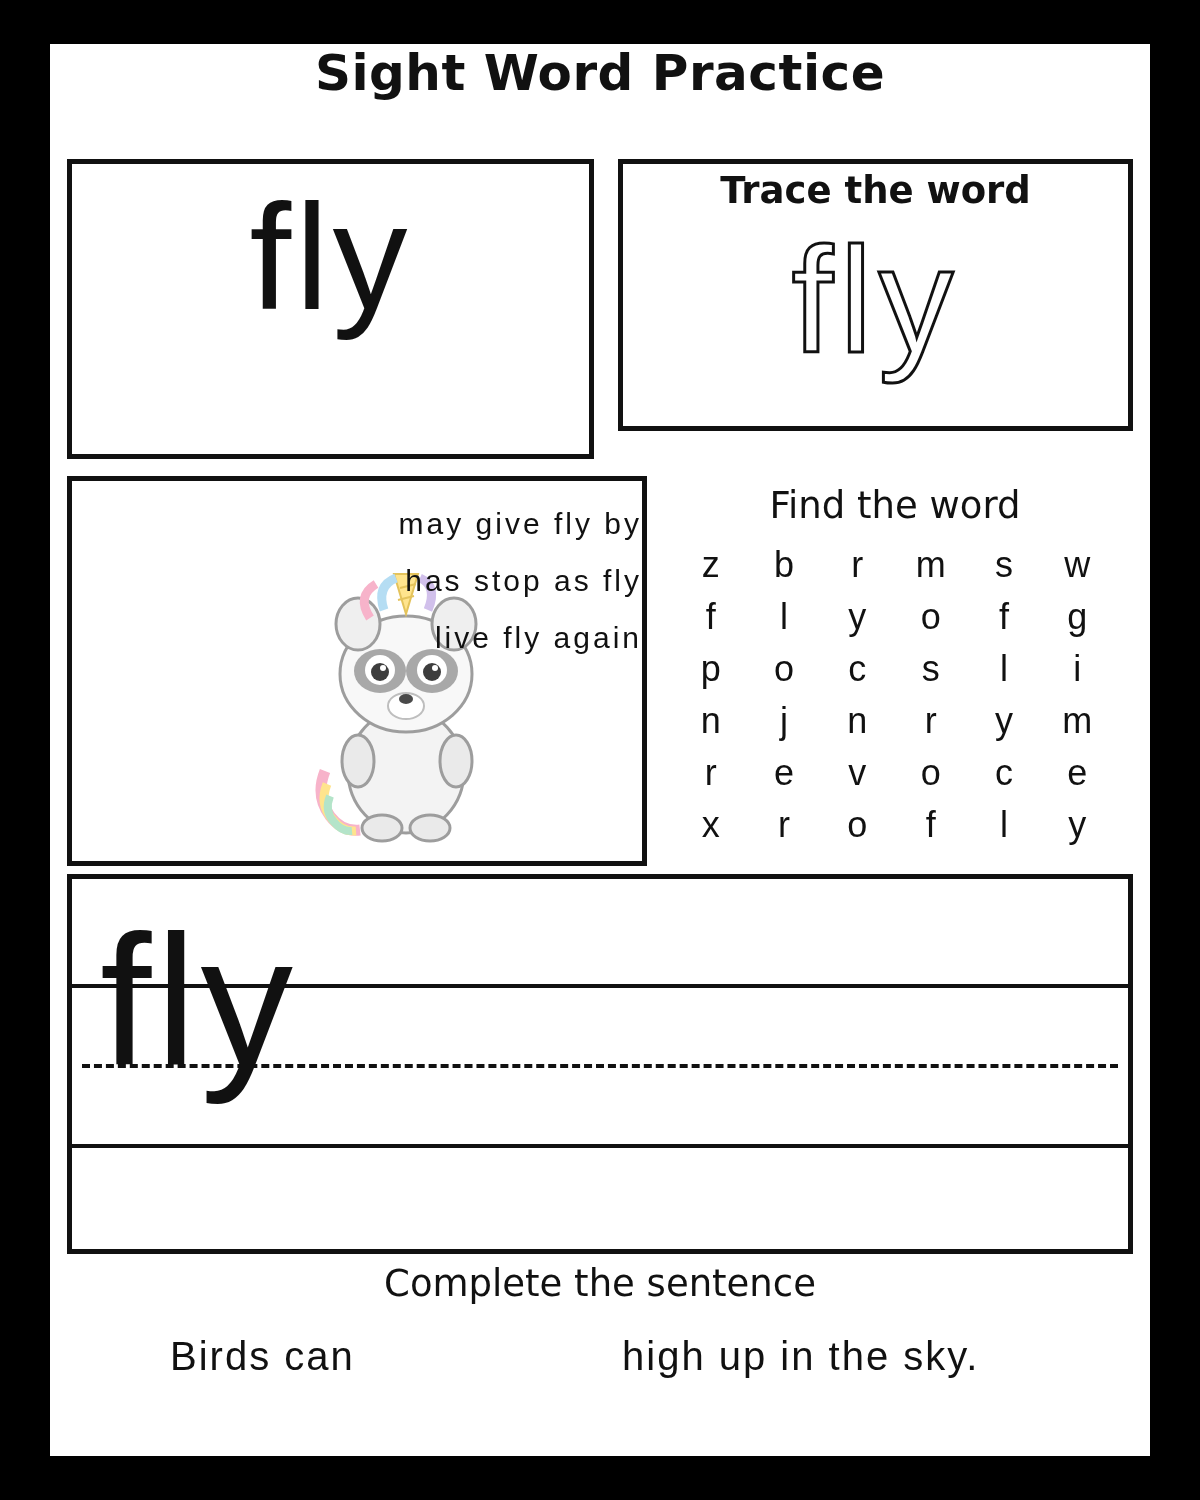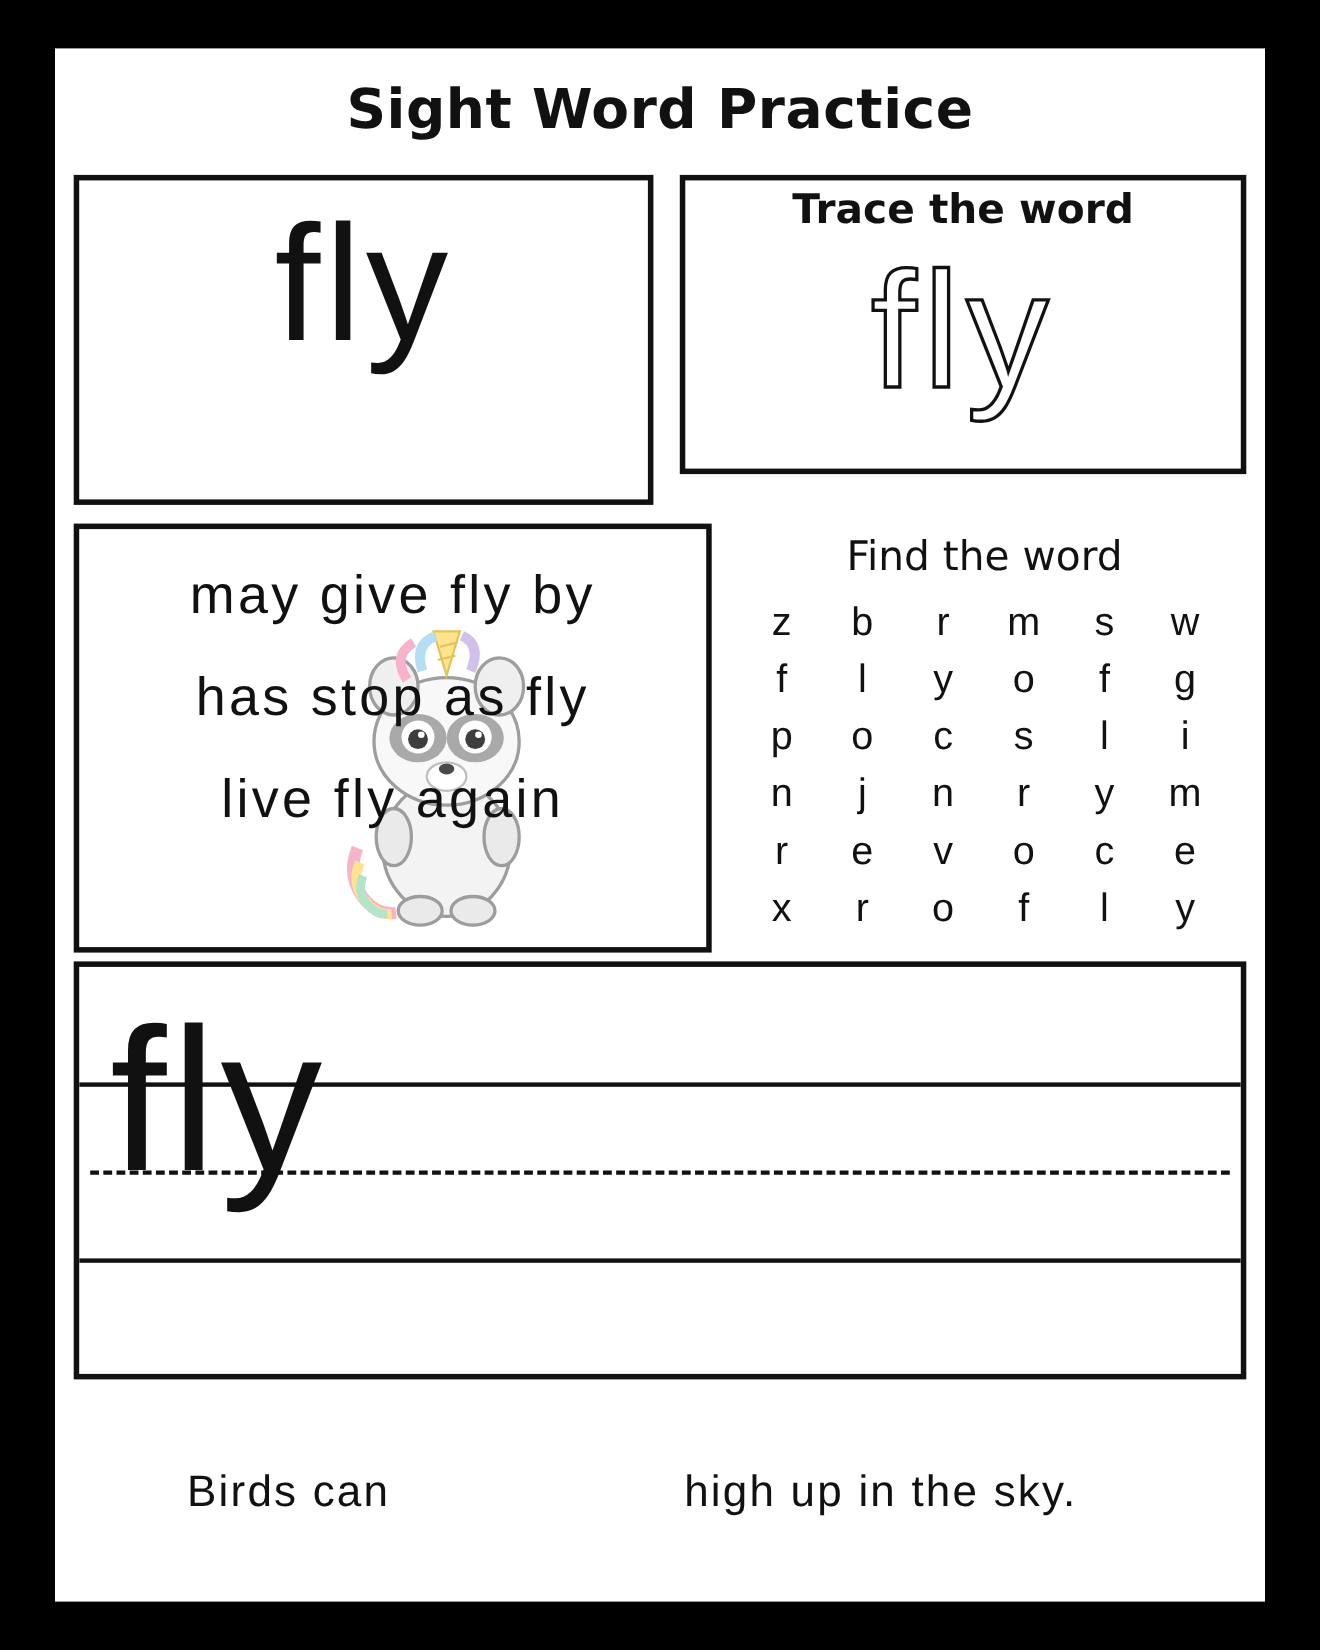--- a/index.html
+++ b/index.html
@@ -23,21 +23,20 @@
     background: #ffffff;
     box-sizing: border-box;
   }
 
   .worksheet-title {
     text-align: center;
     font-family: "DejaVu Sans", sans-serif;
     font-weight: bold;
     font-size: 50px;
     color: #111111;
-    margin-top: 26px;
     letter-spacing: 0.5px;
   }
 
   
   .box {
     position: absolute;
     border: 5px solid #111111;
     box-sizing: border-box;
     background: #ffffff;
   }
@@ -120,22 +119,22 @@
     height: 390px;
     overflow: hidden;
   }
   #circle-box .box-heading { margin-top: 10px; }
   .circle-lines {
     position: relative;
     z-index: 2;
     margin-top: 14px;
   }
   .circle-line {
-    text-align: center;
-    font-size: 49px;
+    text-align: right;
+    font-size: 30px;
     line-height: 1.9;
     font-weight: 300;
     letter-spacing: 3px;
     color: #111111;
   }
   .unicorn {
     position: absolute;
     left: 238px;
     top: 75px;
     width: 190px;
@@ -328,18 +327,19 @@
     <span>y</span>
   </div>
 
   <div class="box" id="write-box">
     <div class="write-rule" id="write-rule-top"></div>
     <div class="write-dashed"></div>
     <div class="write-rule" id="write-rule-bottom"></div>
     <div class="hand" id="write-word">fly</div>
   </div>
 
+  <div class="heading-plain" id="sentence-heading">Complete the sentence</div>
   <div class="sentence-row">
     <span class="sentence-left hand">Birds  can</span>
     <span class="sentence-right hand">high  up  in  the  sky.</span>
   </div>
 
 </div>
 
 </body></html>

